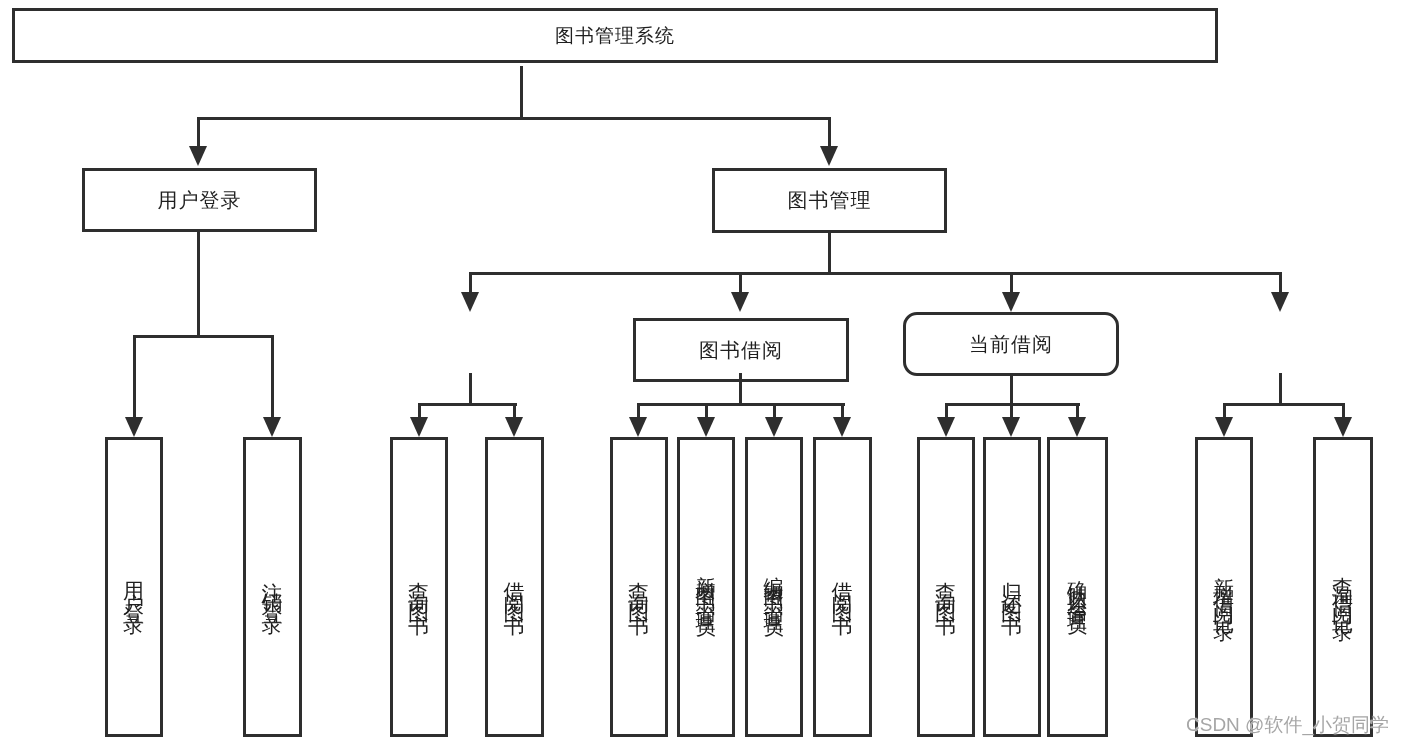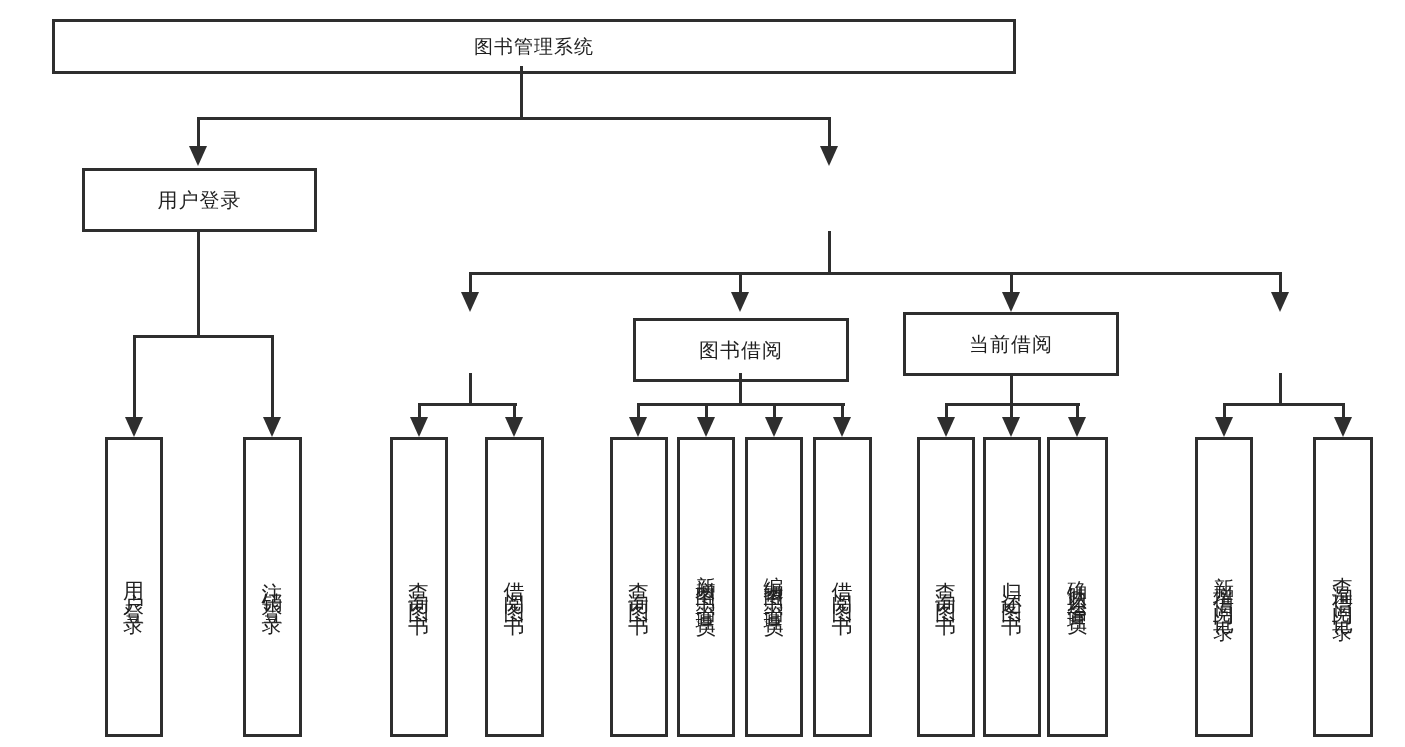--- a/index.html
+++ b/index.html
@@ -55,33 +55,36 @@
     text-shadow: 0 0 2px #ffffff, 0 0 1px #ffffff;
     white-space: nowrap;
     z-index: 5;
   }
 </style>
 </head>
 <body>
 
 <div class="canvas">
 
-  <div class="box" style="left:12px; top:19px; width:964px; height:55px;margin-left:40px;">
+  <div class="box" style="left:12px; top:8px; width:1206px; height:55px;">
     <span class="hlabel root-label">图书管理系统</span>
   </div>
 
   <div class="vline" style="left:520px; top:66px; height:54px;"></div>
   <div class="hline" style="left:197px; top:117px; width:634px;"></div>
   <div class="vline" style="left:197px; top:117px; height:33px;"></div>
   <div class="vline" style="left:828px; top:117px; height:33px;"></div>
   <div class="arrow" style="left:189px; top:146px;"></div>
   <div class="arrow" style="left:820px; top:146px;"></div>
 
   <div class="box" style="left:82px; top:168px; width:235px; height:64px;">
     <span class="hlabel">用户登录</span>
+  </div>
+  <div class="box" style="left:712px; top:168px; width:235px; height:65px;">
+    <span class="hlabel">图书管理</span>
   </div>
 
   <div class="vline" style="left:197px; top:230px; height:108px;"></div>
   <div class="hline" style="left:133px; top:335px; width:141px;"></div>
   <div class="vline" style="left:133px; top:335px; height:84px;"></div>
   <div class="vline" style="left:271px; top:335px; height:84px;"></div>
   <div class="arrow" style="left:125px; top:417px;"></div>
   <div class="arrow" style="left:263px; top:417px;"></div>
 
   <div class="vline" style="left:828px; top:231px; height:44px;"></div>
@@ -91,21 +94,21 @@
   <div class="vline" style="left:1010px; top:272px; height:23px;"></div>
   <div class="vline" style="left:1279px; top:272px; height:23px;"></div>
   <div class="arrow" style="left:461px; top:292px;"></div>
   <div class="arrow" style="left:731px; top:292px;"></div>
   <div class="arrow" style="left:1002px; top:292px;"></div>
   <div class="arrow" style="left:1271px; top:292px;"></div>
 
   <div class="box" style="left:633px; top:318px; width:216px; height:64px;">
     <span class="hlabel">图书借阅</span>
   </div>
-  <div class="box" style="left:903px; top:312px; width:216px; height:64px;">
+  <div class="box" style="left:903px; top:312px; width:216px; height:64px;border-radius:14px;">
     <span class="hlabel">当前借阅</span>
   </div>
 
   <div class="vline" style="left:469px; top:373px; height:33px;"></div>
   <div class="hline" style="left:418px; top:403px; width:99px;"></div>
   <div class="vline" style="left:418px; top:403px; height:16px;"></div>
   <div class="vline" style="left:513px; top:403px; height:16px;"></div>
   <div class="arrow" style="left:410px; top:417px;"></div>
   <div class="arrow" style="left:505px; top:417px;"></div>
 
@@ -173,14 +176,15 @@
     <span class="vtext" style="letter-spacing:5px; font-size:20px;">确认归还（管理员）</span>
   </div>
 
   <div class="box" style="left:1195px; top:437px; width:58px; height:300px;">
     <span class="vtext" style="letter-spacing:9px;">新增借阅记录</span>
   </div>
   <div class="box" style="left:1313px; top:437px; width:60px; height:300px;">
     <span class="vtext" style="letter-spacing:9px;">查询借阅记录</span>
   </div>
 
+  <div class="watermark">CSDN @软件_小贺同学</div>
 
 </div>
 
 </body></html>

